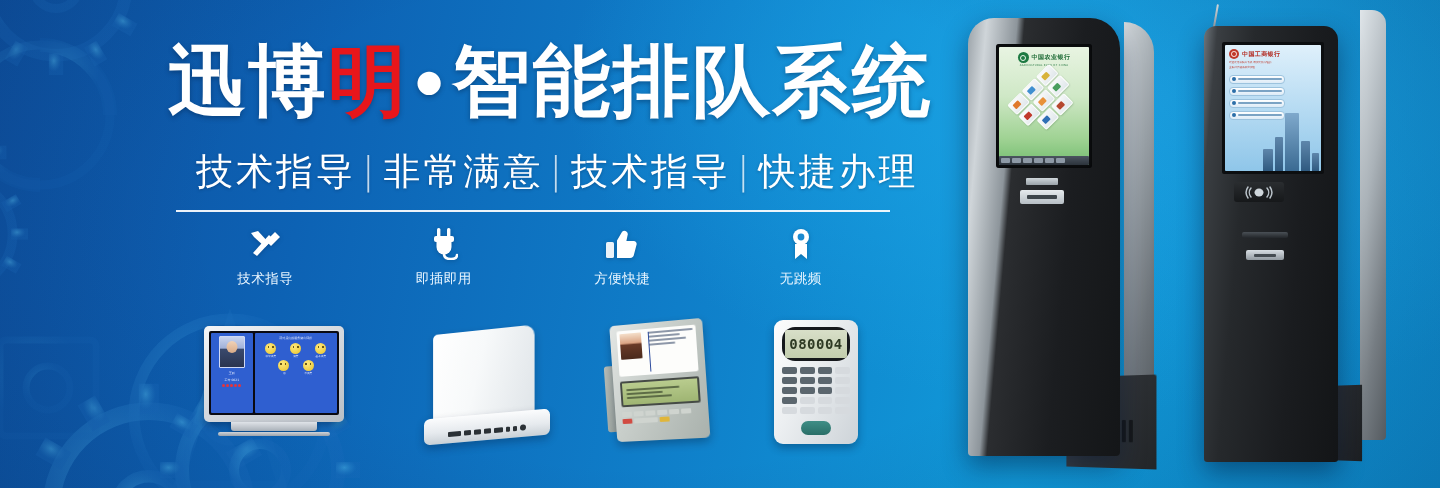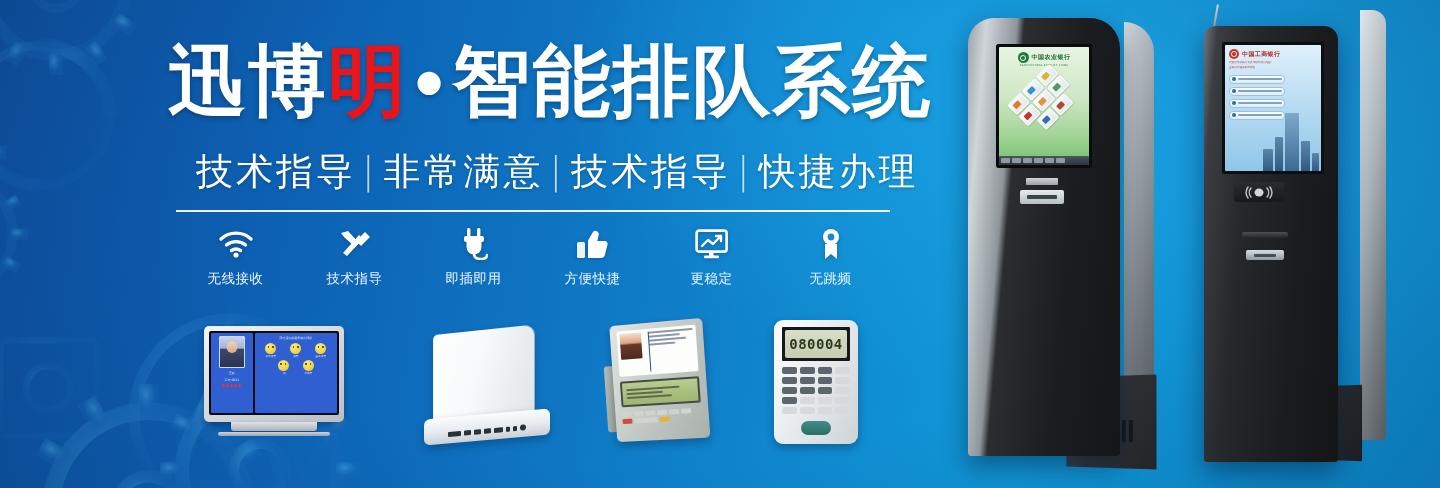--- a/index.html
+++ b/index.html
@@ -194,21 +194,21 @@
 
   
   .caller{left:774px;top:8px;width:84px;height:124px;}
   .cal-body{
     width:84px;height:124px;border-radius:9px;
     background:linear-gradient(115deg,#fdfdfd 0%,#eceff1 40%,#cdd3d8 100%);
     box-shadow:0 4px 9px rgba(0,20,50,.33);
     padding:7px 8px;
   }
   .cal-lcdwrap{
-    width:100%;height:34px;border-radius:1px;background:#15181c;
+    width:100%;height:34px;border-radius:13px;background:#15181c;
     padding:3px;display:flex;align-items:center;justify-content:center;
   }
   .cal-lcd{
     width:100%;height:100%;border-radius:2px;
     background:linear-gradient(180deg,#d8dfc8,#c2cdae);
     display:flex;align-items:center;justify-content:center;
   }
   .cal-num{
     font-family:"DejaVu Sans Mono","Liberation Mono",monospace;
     font-size:14px;font-weight:bold;color:#2e3a24;letter-spacing:.5px;
@@ -426,33 +426,20 @@
   </div>
 
   <div class="subtitle">
     <span>技术指导</span><span class="sep">|</span><span>非常满意</span><span class="sep">|</span><span>技术指导</span><span class="sep">|</span><span>快捷办理</span>
   </div>
 
   <div class="divider"></div>
 
   <div class="features">
 
-    <div class="feature">
-      <span class="ico">
-        <svg width="36" height="28" viewBox="0 0 36 28">
-            <g fill="none" stroke="#fff" stroke-width="3.4" stroke-linecap="round">
-          <path d="M3 9 A22 22 0 0 1 33 9"></path>
-              <path d="M8.5 15 A15 15 0 0 1 27.5 15"></path>
-              <path d="M13.5 20.5 A8 8 0 0 1 22.5 20.5"></path>
-            </g>
-          <circle cx="18" cy="25" r="2.6" fill="#fff"></circle>
-          </svg>
-      </span>
-      <span class="flabel">无线接收</span>
-    </div>
 
     <div class="feature">
       <span class="ico">
         <svg width="32" height="30" viewBox="0 0 32 30">
           <path d="M4 27 L20 9 L24 13 L8 30 Z" fill="#fff" transform="translate(0,-3)"></path>
           <path d="M26 3 L31 8 L22 17 L17 12 Z" fill="#fff"></path>
           <path d="M2 4 L9 2 L20 14 L16 18 L5 8 Z" fill="#fff"></path>
         </svg>
       </span>
       <span class="flabel">技术指导</span>
@@ -475,32 +462,20 @@
     <div class="feature">
       <span class="ico">
         <svg width="34" height="30" viewBox="0 0 34 30">
           <rect x="1" y="13" width="8" height="16" rx="1.6" fill="#fff" opacity=".92"></rect>
           <path d="M12 29 h13 a4 4 0 0 0 4 -3.4 l2.6 -10 a3 3 0 0 0 -3 -3.6 h-7.2 l1.3 -6.2 a3.3 3.3 0 0 0 -5.6 -3 L12 11.5 Z" fill="#fff"></path>
         </svg>
       </span>
       <span class="flabel">方便快捷</span>
     </div>
 
-    <div class="feature">
-      <span class="ico">
-        <svg width="34" height="30" viewBox="0 0 34 30">
-          <rect x="1.6" y="1.6" width="30" height="21" rx="2.4" fill="none" stroke="#fff" stroke-width="2.6"></rect>
-          <path d="M7 17 L13 11 L18 15 L26 7" fill="none" stroke="#fff" stroke-width="2.4" stroke-linecap="round" stroke-linejoin="round"></path>
-          <path d="M21 7 h5 v5" fill="none" stroke="#fff" stroke-width="2.4" stroke-linecap="round" stroke-linejoin="round"></path>
-          <rect x="14" y="23" width="4.6" height="4" fill="#fff"></rect>
-          <rect x="9" y="26.6" width="15" height="2.6" rx="1.3" fill="#fff"></rect>
-        </svg>
-      </span>
-      <span class="flabel">更稳定</span>
-    </div>
 
     <div class="feature">
       <span class="ico">
         <svg width="26" height="32" viewBox="0 0 26 32">
           <g fill="#fff">
             <circle cx="13" cy="9" r="8"></circle>
             <path d="M7 16 L7 31 L13 26 L19 31 L19 16 Z"></path>
           </g>
           <circle cx="13" cy="9" r="3.4" fill="#1b8ad0"></circle>
         </svg>

